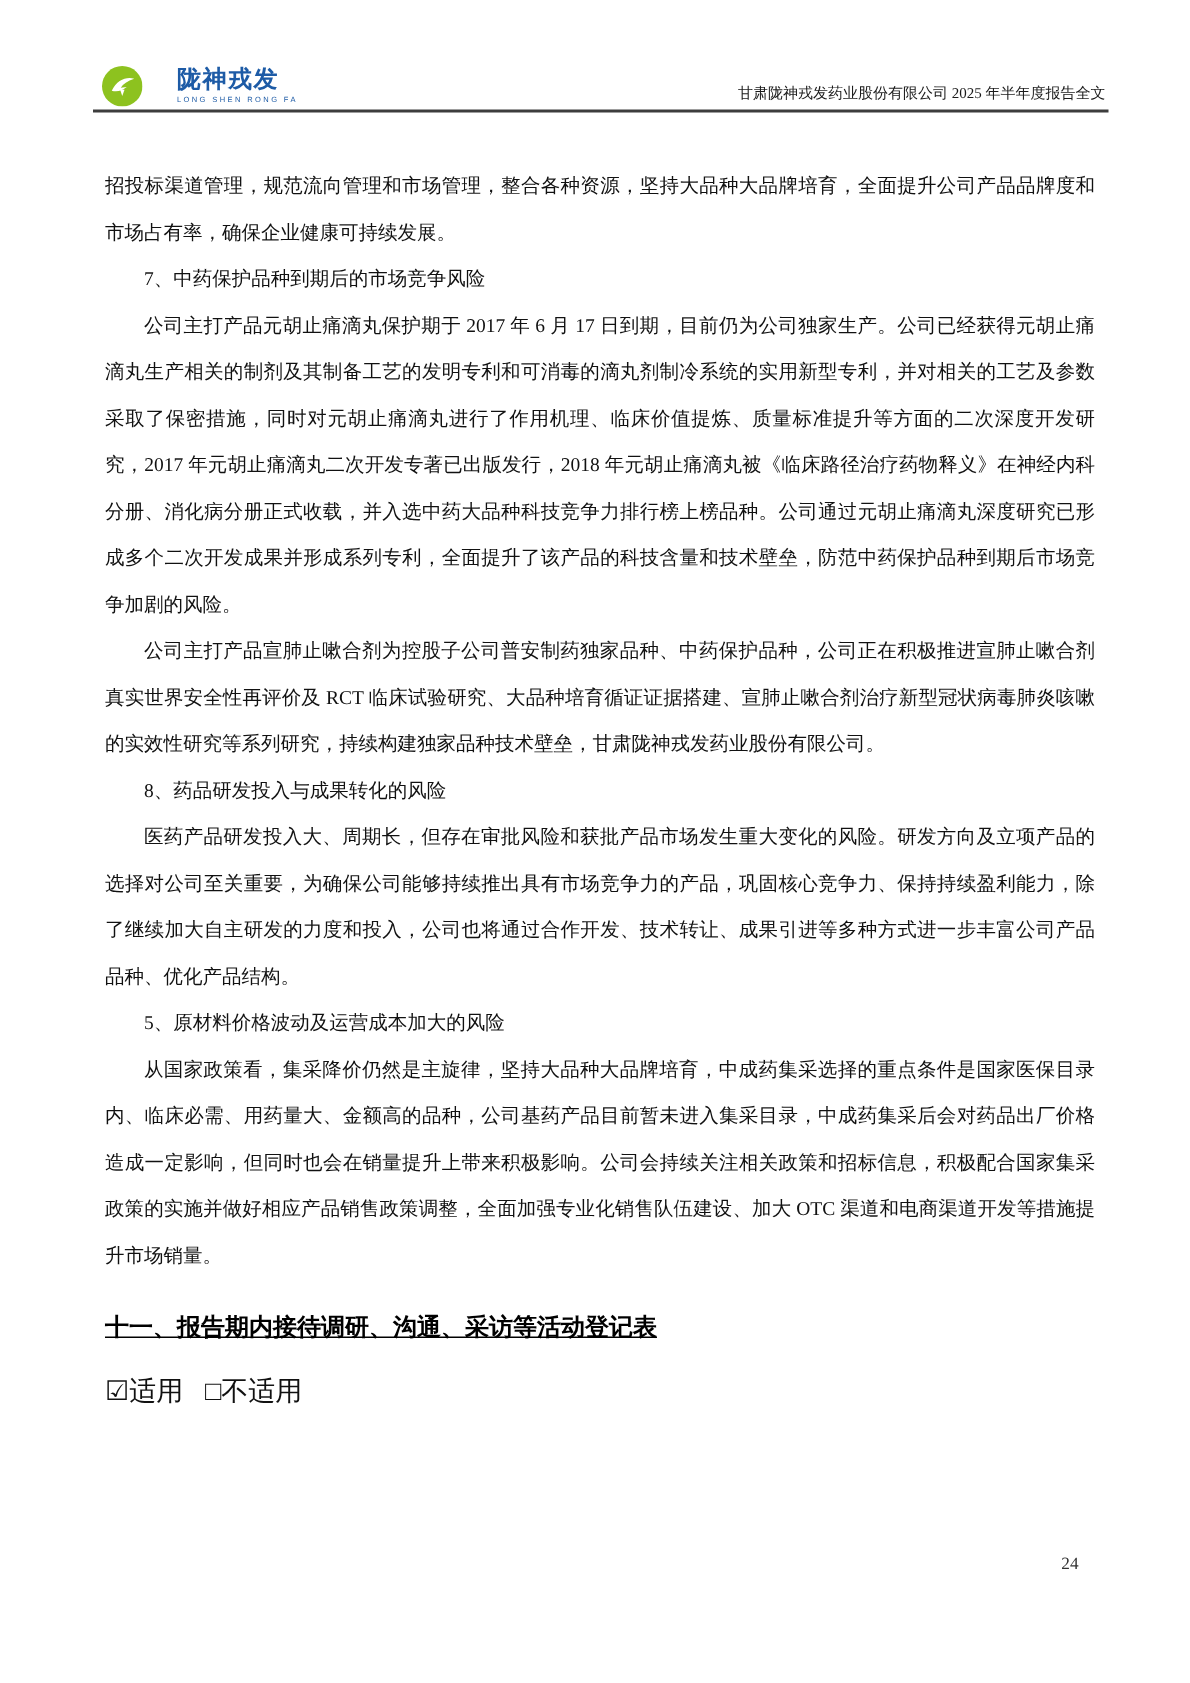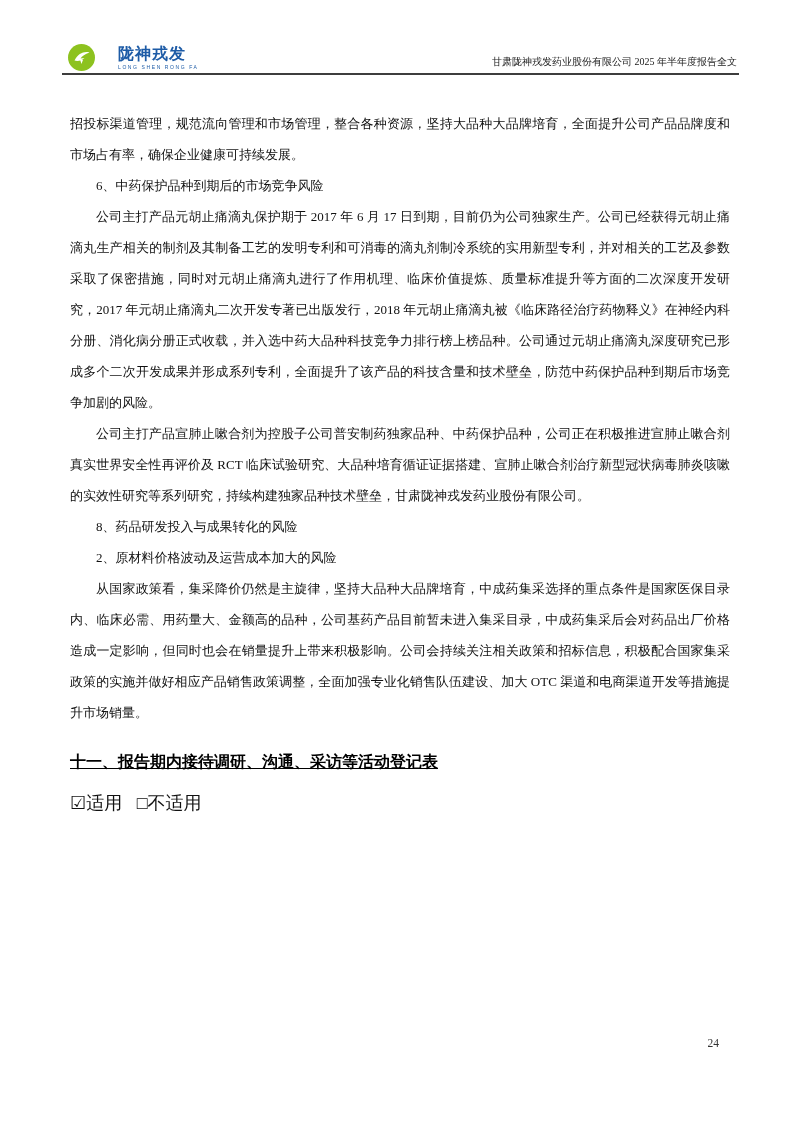--- a/index.html
+++ b/index.html
@@ -78,25 +78,26 @@
         <span class="logo-zh">陇神戎发</span>
         <span class="logo-en">LONG SHEN RONG FA</span>
       </span>
     </div>
     <div class="header-title">甘肃陇神戎发药业股份有限公司 2025 年半年度报告全文</div>
   </div>
   <div class="header-rule"></div>
 
   <div class="content">
     <div class="p p-cont">招投标渠道管理，规范流向管理和市场管理，整合各种资源，坚持大品种大品牌培育，全面提升公司产品品牌度和市场占有率，确保企业健康可持续发展。</div>
-    <div class="item">6、中药保护品种到期后的市场竞争风险</div>
+    <div class="item">7、中药保护品种到期后的市场竞争风险</div>
     <div class="p">公司主打产品元胡止痛滴丸保护期于 2017 年 6 月 17 日到期，目前仍为公司独家生产。公司已经获得元胡止痛滴丸生产相关的制剂及其制备工艺的发明专利和可消毒的滴丸剂制冷系统的实用新型专利，并对相关的工艺及参数采取了保密措施，同时对元胡止痛滴丸进行了作用机理、临床价值提炼、质量标准提升等方面的二次深度开发研究，2017 年元胡止痛滴丸二次开发专著已出版发行，2018 年元胡止痛滴丸被《临床路径治疗药物释义》在神经内科分册、消化病分册正式收载，并入选中药大品种科技竞争力排行榜上榜品种。公司通过元胡止痛滴丸深度研究已形成多个二次开发成果并形成系列专利，全面提升了该产品的科技含量和技术壁垒，防范中药保护品种到期后市场竞争加剧的风险。</div>
     <div class="p">公司主打产品宣肺止嗽合剂为控股子公司普安制药独家品种、中药保护品种，公司正在积极推进宣肺止嗽合剂真实世界安全性再评价及 RCT 临床试验研究、大品种培育循证证据搭建、宣肺止嗽合剂治疗新型冠状病毒肺炎咳嗽的实效性研究等系列研究，持续构建独家品种技术壁垒，甘肃陇神戎发药业股份有限公司。</div>
     <div class="item">8、药品研发投入与成果转化的风险</div>
-    <div class="item">2、原材料价格波动及运营成本加大的风险</div>
+    <div class="p">医药产品研发投入大、周期长，但存在审批风险和获批产品市场发生重大变化的风险。研发方向及立项产品的选择对公司至关重要，为确保公司能够持续推出具有市场竞争力的产品，巩固核心竞争力、保持持续盈利能力，除了继续加大自主研发的力度和投入，公司也将通过合作开发、技术转让、成果引进等多种方式进一步丰富公司产品品种、优化产品结构。</div>
+    <div class="item">5、原材料价格波动及运营成本加大的风险</div>
     <div class="p">从国家政策看，集采降价仍然是主旋律，坚持大品种大品牌培育，中成药集采选择的重点条件是国家医保目录内、临床必需、用药量大、金额高的品种，公司基药产品目前暂未进入集采目录，中成药集采后会对药品出厂价格造成一定影响，但同时也会在销量提升上带来积极影响。公司会持续关注相关政策和招标信息，积极配合国家集采政策的实施并做好相应产品销售政策调整，全面加强专业化销售队伍建设、加大 OTC 渠道和电商渠道开发等措施提升市场销量。</div>
 
     <div class="section-heading">十一、报告期内接待调研、沟通、采访等活动登记表</div>
 
     <div class="applicability">
       <span>☑适用</span>
       <span>□不适用</span>
     </div>
   </div>
 

